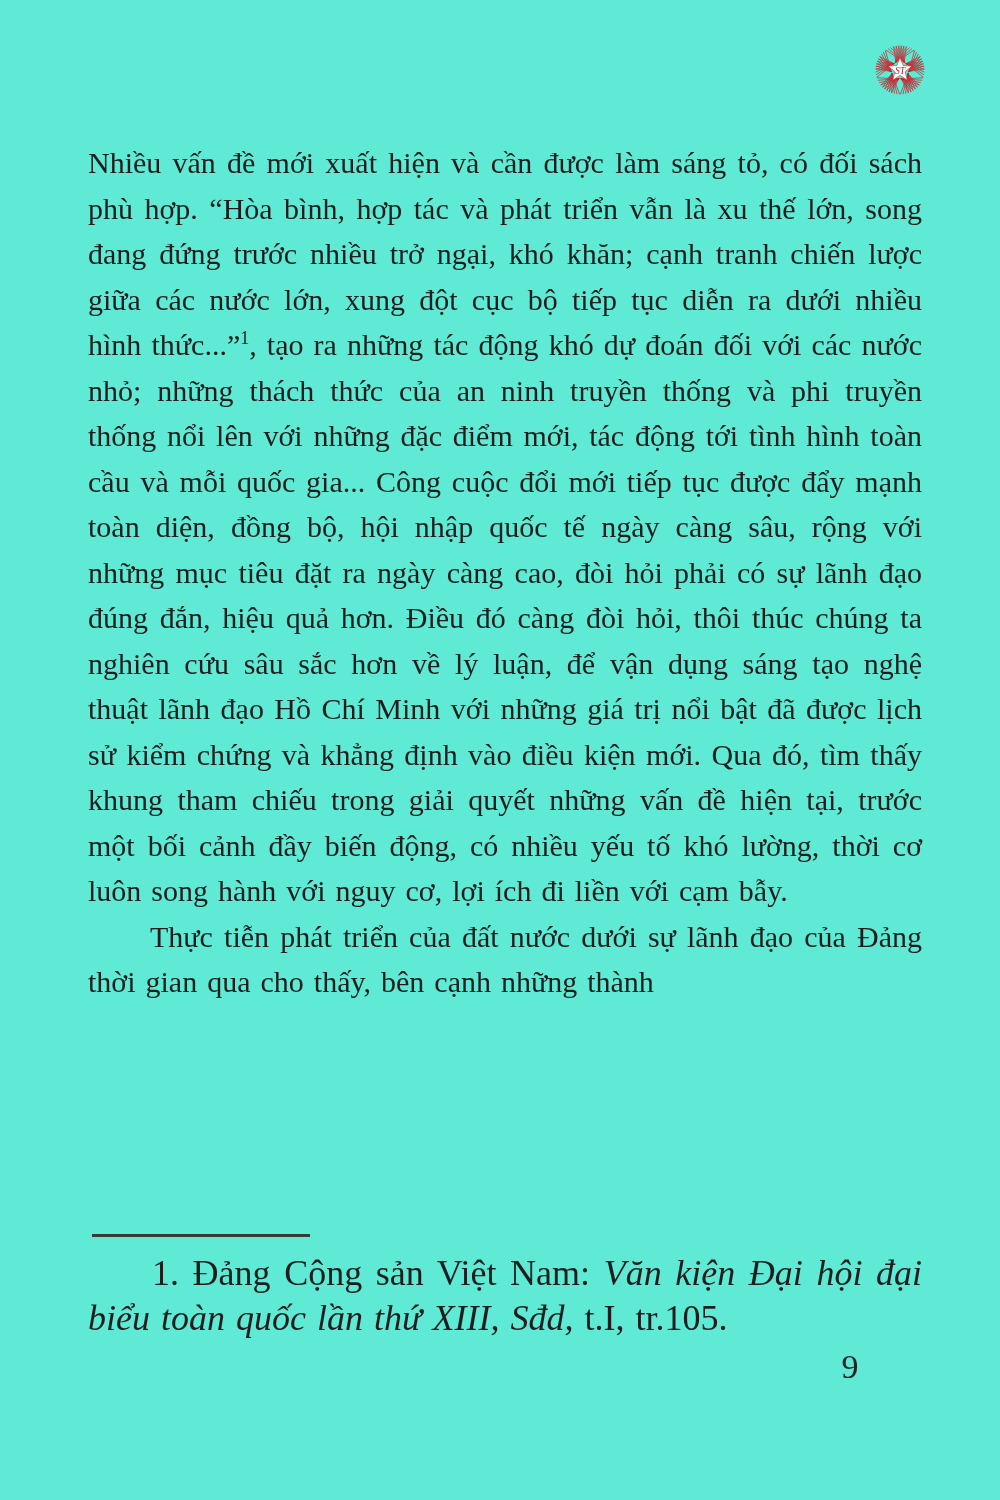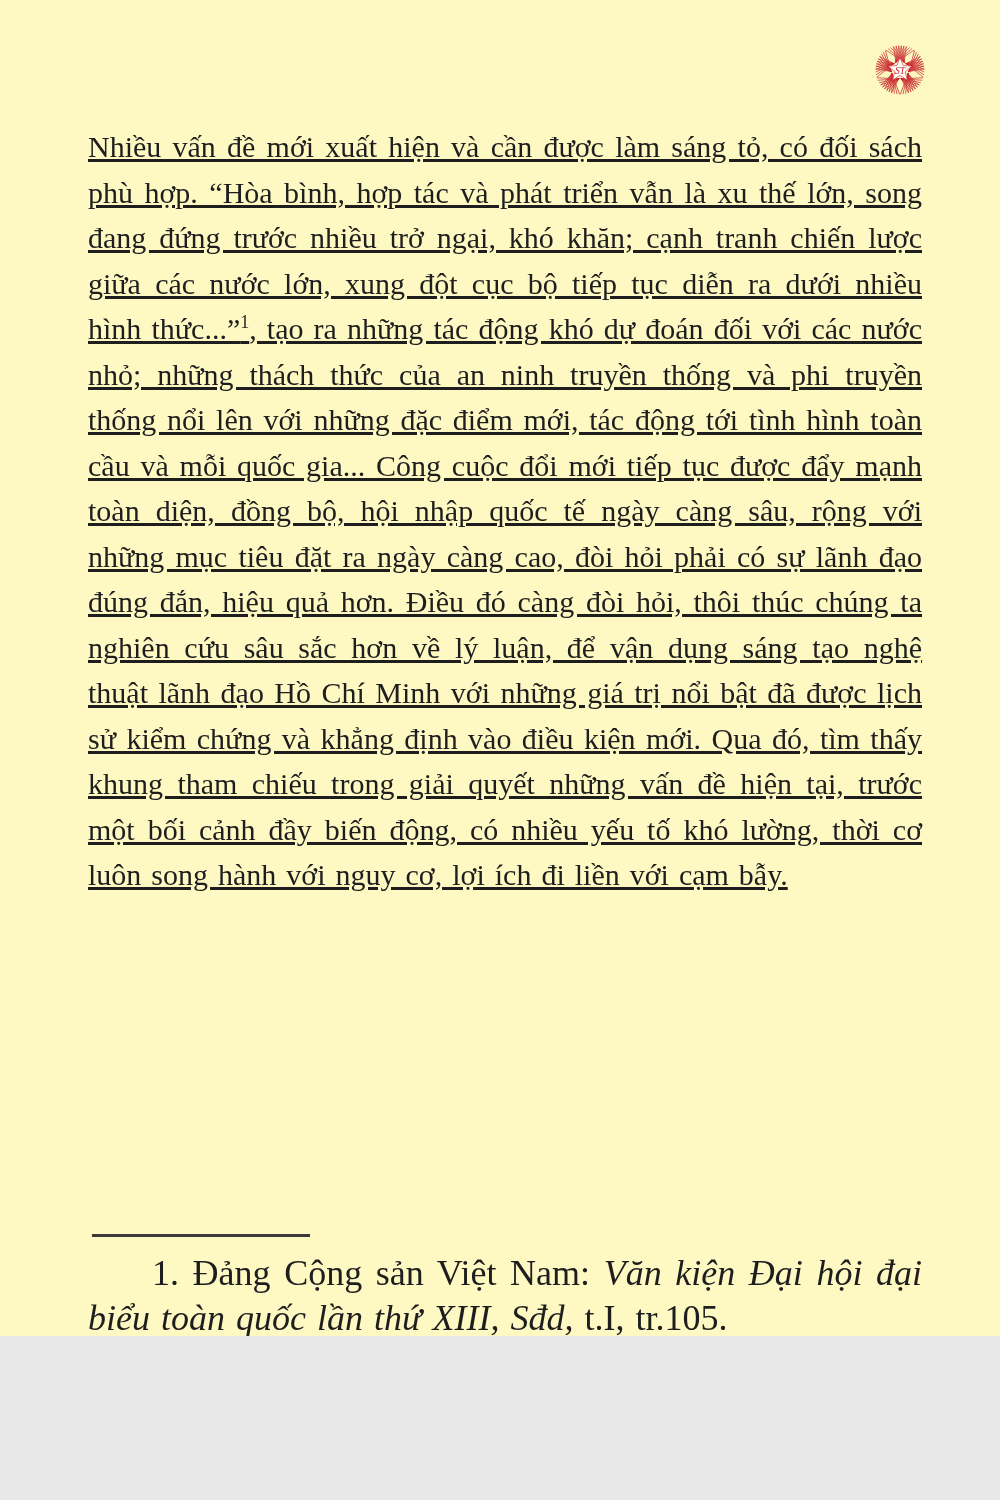--- a/index.html
+++ b/index.html
@@ -3,45 +3,44 @@
 <meta charset="utf-8">
 <style>
   html, body {
     margin: 0;
     padding: 0;
     background: #e8e8e8;
   }
   .page {
     position: relative;
     width: 1000px;
-    height: 1336px;
+    height: 1500px;
     margin: 0 auto;
-    background: #fef9c3;
+    background: #5eead4;
     font-family: "Liberation Serif", "DejaVu Serif", serif;
     color: #1e1e1e;
     overflow: hidden;
   }
   .publisher-logo {
     position: absolute;
     left: 870px;
     top: 40px;
     width: 60px;
     height: 60px;
   }
   .publisher-logo svg { display: block; width: 100%; height: 100%; }
   .body-text {
     position: absolute;
     left: 88px;
-    top: 124px;
+    top: 140px;
     width: 834px;
     font-size: 30px;
     line-height: 45.5px;
     text-align: justify;
     word-spacing: 2.5px;
-    text-decoration: underline;
   }
   .para { margin: 0; }
   .para.indented { text-indent: 62px; }
   .footnote-ref {
     font-size: 18px;
     line-height: 0;
     vertical-align: super;
   }
   .footnote-area {
     position: absolute;
@@ -108,20 +107,21 @@
       <use href="#fan" transform="rotate(144 50 50)"></use>
       <use href="#fan" transform="rotate(216 50 50)"></use>
       <use href="#fan" transform="rotate(288 50 50)"></use>
       <polygon points="50,29 55.3,42.7 70,43.5 58.6,52.8 62.3,67 50,59 37.7,67 41.4,52.8 30,43.5 44.7,42.7" fill="#ffffff" stroke="#c7232b" stroke-width="1"></polygon>
       <text x="50" y="56.5" text-anchor="middle" font-size="16" font-style="italic" font-family="Liberation Serif, serif" fill="#c7232b">ST</text>
     </svg>
   </div>
 
   <div class="body-text">
     <p class="para"><span>Nhiều vấn đề mới xuất hiện và cần được làm sáng tỏ, có đối sách phù hợp. “Hòa bình, hợp tác và phát triển vẫn là xu thế lớn, song đang đứng trước nhiều trở ngại, khó khăn; cạnh tranh chiến lược giữa các nước lớn, xung đột cục bộ tiếp tục diễn ra dưới nhiều hình thức...”</span><sup class="footnote-ref">1</sup><span>, tạo ra những tác động khó dự đoán đối với các nước nhỏ; những thách thức của an ninh truyền thống và phi truyền thống nổi lên với những đặc điểm mới, tác động tới tình hình toàn cầu và mỗi quốc gia... Công cuộc đổi mới tiếp tục được đẩy mạnh toàn diện, đồng bộ, hội nhập quốc tế ngày càng sâu, rộng với những mục tiêu đặt ra ngày càng cao, đòi hỏi phải có sự lãnh đạo đúng đắn, hiệu quả hơn. Điều đó càng đòi hỏi, thôi thúc chúng ta nghiên cứu sâu sắc hơn về lý luận, để vận dụng sáng tạo nghệ thuật lãnh đạo Hồ Chí Minh với những giá trị nổi bật đã được lịch sử kiểm chứng và khẳng định vào điều kiện mới. Qua đó, tìm thấy khung tham chiếu trong giải quyết những vấn đề hiện tại, trước một bối cảnh đầy biến động, có nhiều yếu tố khó lường, thời cơ luôn song hành với nguy cơ, lợi ích đi liền với cạm bẫy.</span></p>
+    <p class="para indented">Thực tiễn phát triển của đất nước dưới sự lãnh đạo của Đảng thời gian qua cho thấy, bên cạnh những thành</p>
   </div>
 
   <div class="footnote-area">
     <div class="footnote-rule"></div>
     <p class="footnote-text"><span>1. Đảng Cộng sản Việt Nam: </span><span class="fn-italic">Văn kiện Đại hội đại biểu toàn quốc lần thứ XIII, Sđd,</span><span> t.I, tr.105.</span></p>
   </div>
 
   <div class="page-number">9</div>
 
 </div>

